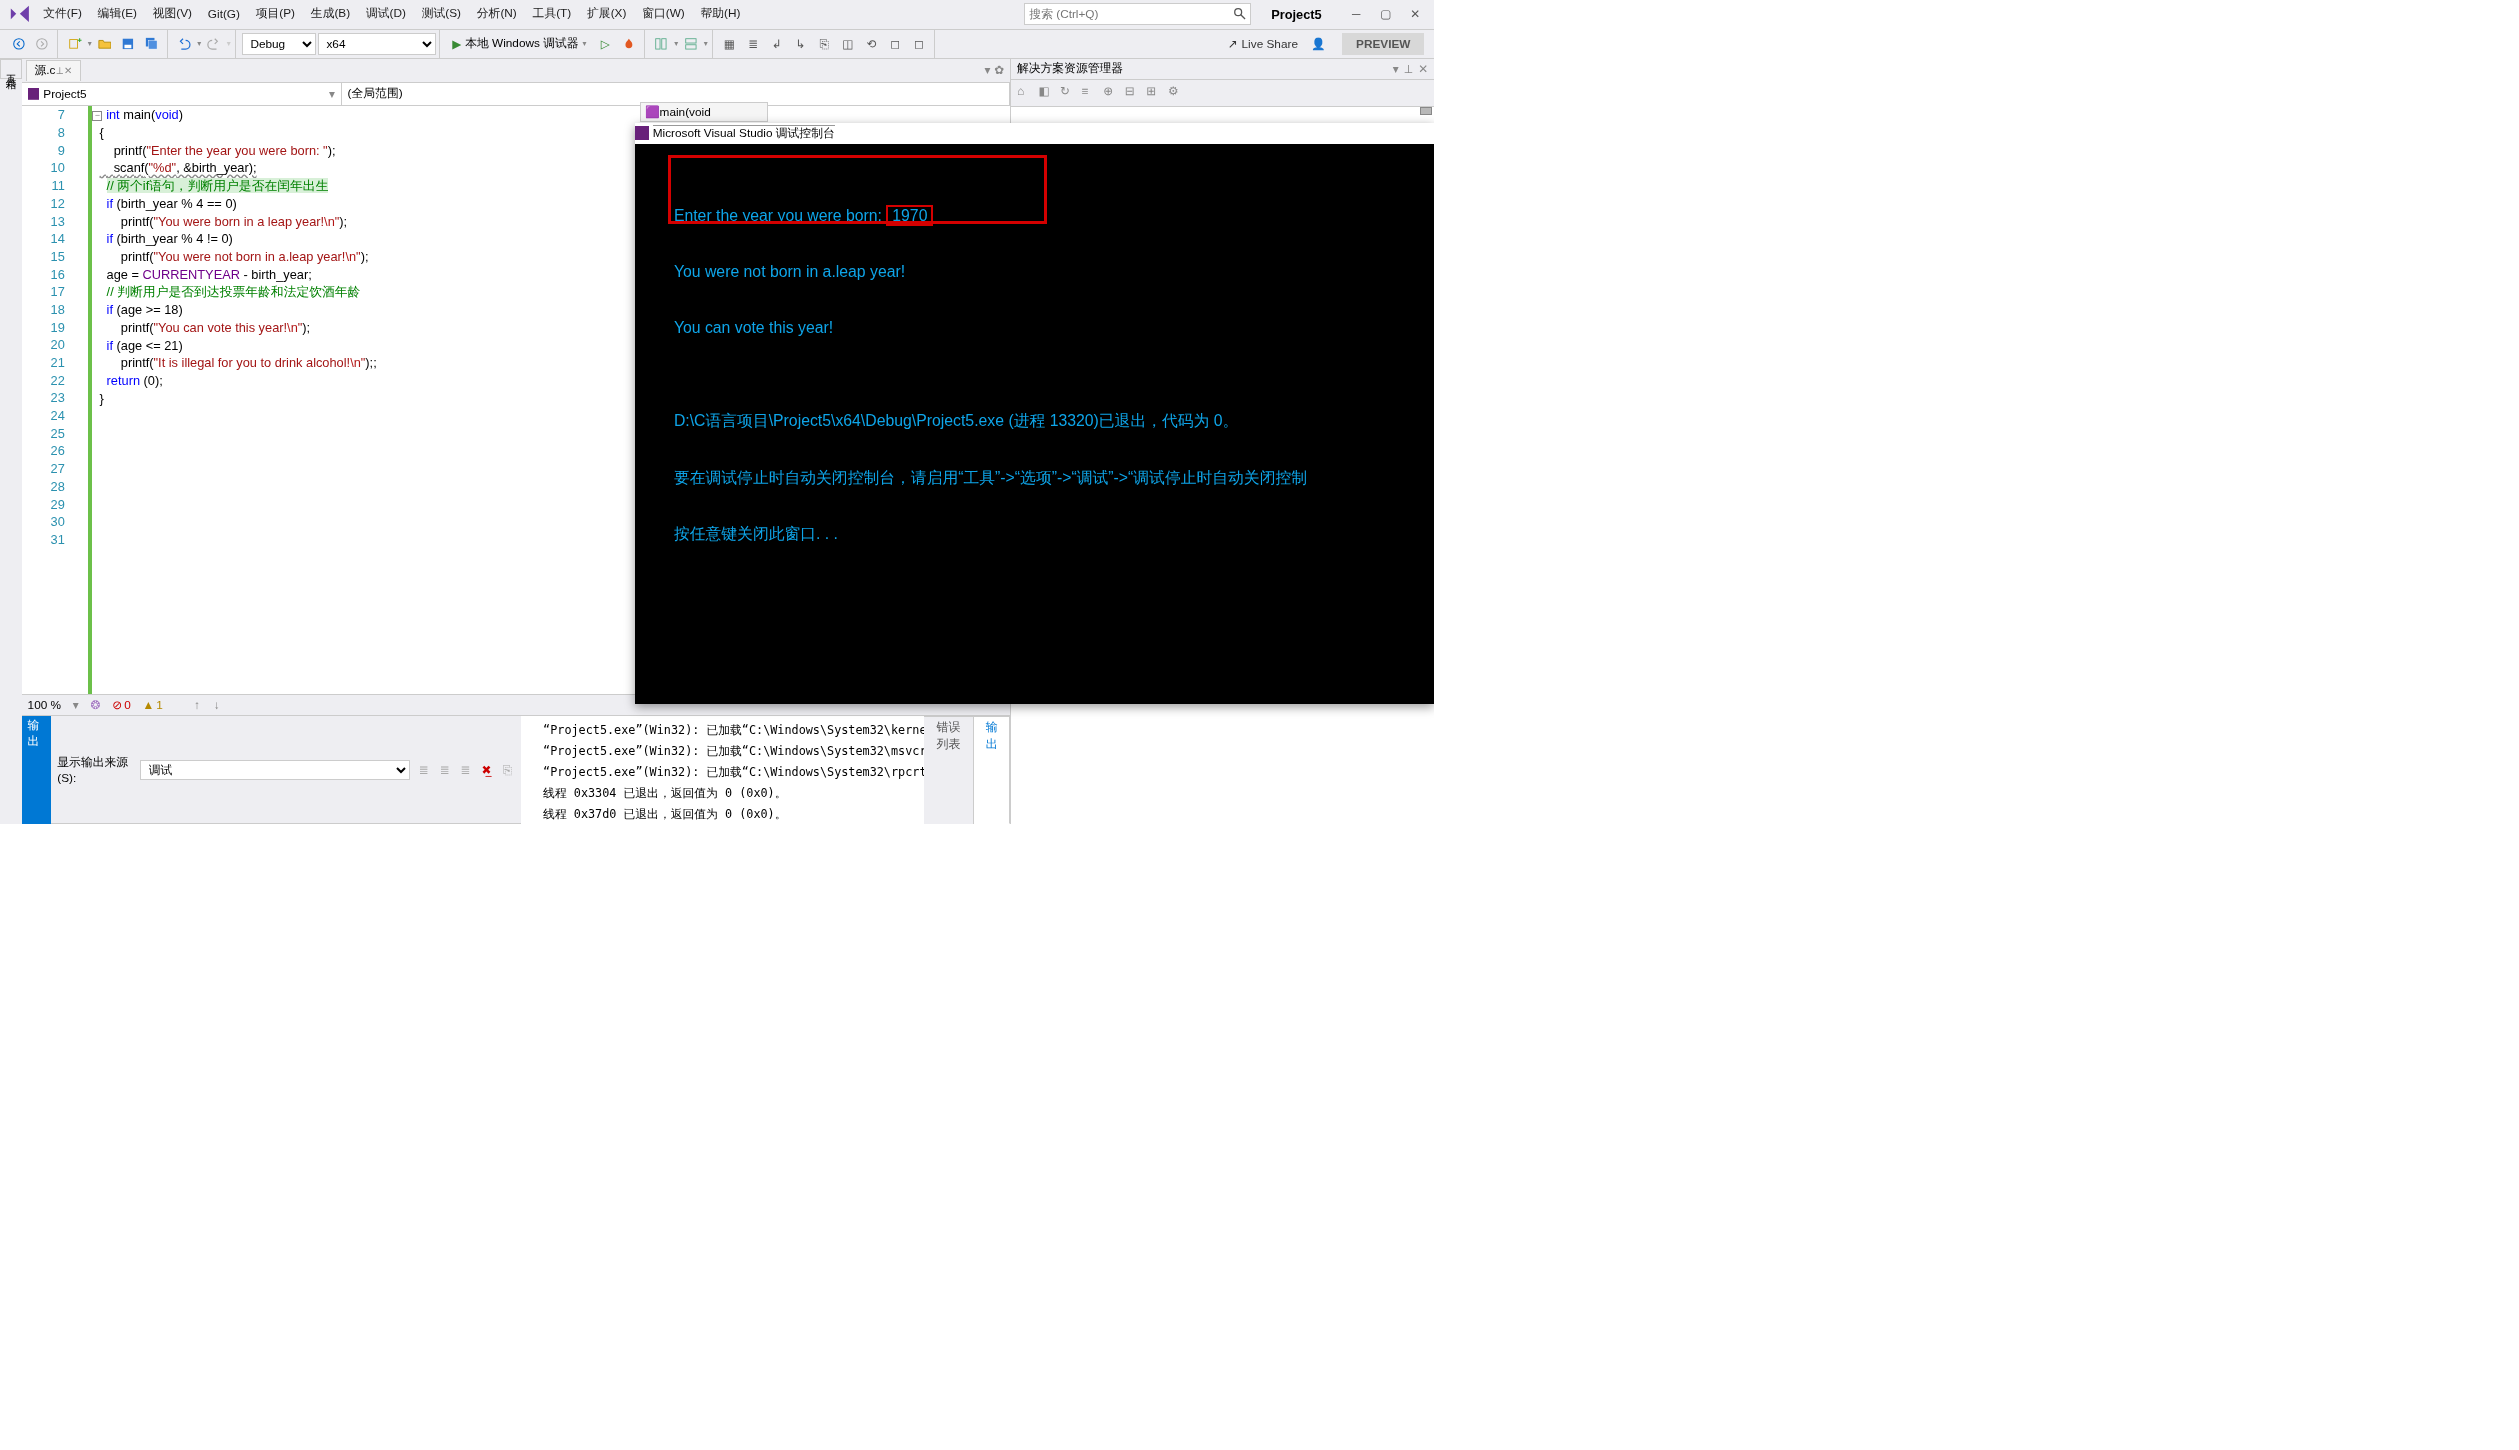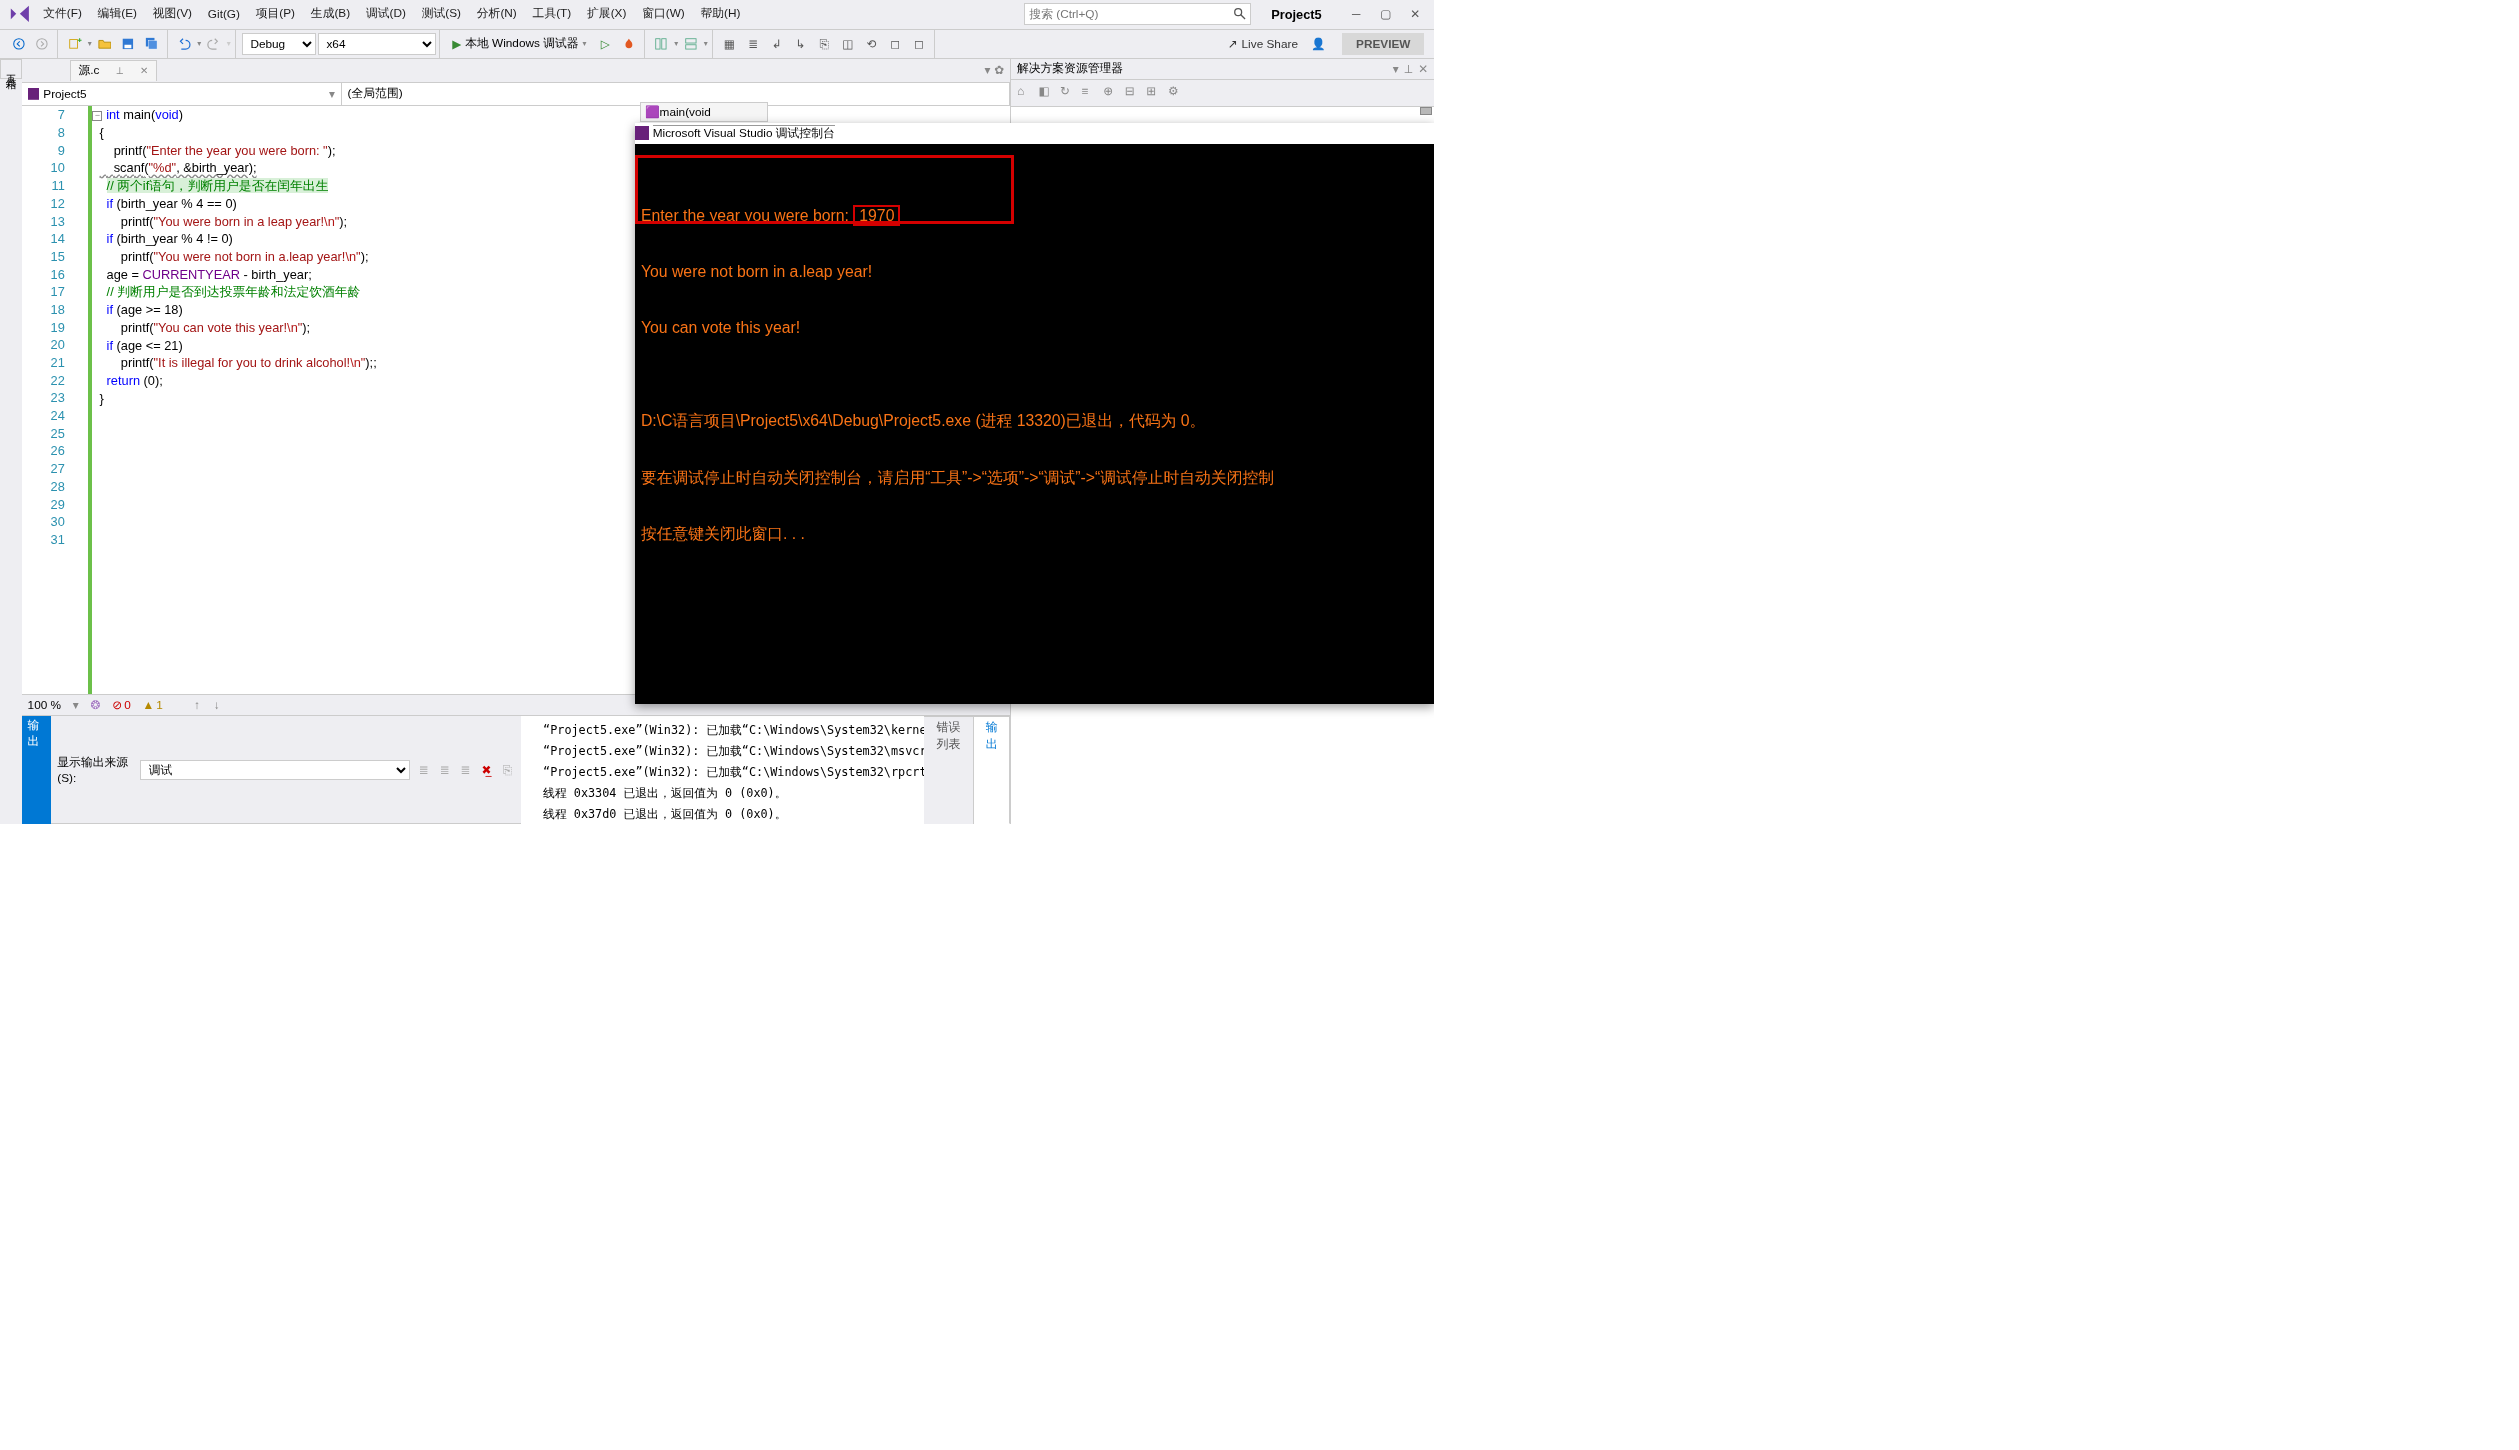--- a/index.html
+++ b/index.html
@@ -35,21 +35,21 @@
 .toolbox-tab { position: absolute; left: 0; top: 59px; width: 21.7px; padding: 5.9px 2px; background: #eeeef2; border: 1px solid #ccc; writing-mode: vertical-rl; text-orientation: upright; font-size: 10.8px; letter-spacing: 2px; }
 
 
 .main { display: flex; height: calc(100% - 59px); }
 .left-pad { width: 21.7px; background: #eeeef2; }
 .editor-area { flex: 1; display: flex; flex-direction: column; min-width: 0; }
 .right-panel { width: 424px; background: #eeeef2; border-left: 1px solid #ccc; display: flex; flex-direction: column; }
 
 
 .doc-tabs { display: flex; align-items: center; background: #eeeef2; height: 23.6px; border-bottom: 1px solid #ccc; padding-left: 3.9px; }
-.doc-tab { display: flex; align-items: center; gap: 17px; padding: 2px 7.9px; background: #f5f5f5; border: 1px solid #ccc; border-bottom: none; font-size: 11.8px; margin-left: 44px; }
+.doc-tab { display: flex; align-items: center; gap: 1px; padding: 2px 7.9px; background: #f5f5f5; border: 1px solid #ccc; border-bottom: none; font-size: 11.8px; }
 .doc-tab .pin, .doc-tab .close { font-size: 9.9px; color: #888; }
 .tab-tools { margin-left: auto; display:flex; gap:3.9px; padding-right:5.9px; color:#888; }
 
 
 .navbar { display: flex; height: 23.6px; background: #fff; border-bottom: 1px solid #ccc; }
 .nav-combo { display:flex; align-items:center; padding: 0 5.9px; border-right: 1px solid #ccc; font-size: 11.8px; min-width: 177px; }
 .nav-combo .cube { width:11.8px; height:11.8px; margin-right:3.9px; display:inline-block; }
 .nav-combo .arrow { margin-left:auto; color:#888; }
 
 
@@ -91,21 +91,21 @@
 .sol-toolbar { display:flex; gap:3.9px; padding:3.9px 5.9px; background:#eeeef2; color:#888; border-bottom:1px solid #ccc; }
 .sol-toolbar .tbb { width:17.7px; height:17.7px; }
 .sol-body { flex:1; background:#fff; position:relative; }
 .sol-scroll-thumb { position:absolute; right:2px; top:0; width:11.8px; height:7.9px; background:#b8b8b8; border:1px solid #888; }
 
 
 .console-window { position:absolute; left:635px; top:123px; right:0; height:581px; background:#000; box-shadow: 0 3px 9.9px rgba(0,0,0,0.4); z-index: 50; }
 .console-titlebar { height: 21.7px; background: #fff; border-bottom: 1px solid #000; display:flex; align-items:center; padding: 0 0; font-size: 11.8px; }
 .console-ico { width:13.8px; height:13.8px; margin-right:3.9px; background:#68217a; }
 .console-titlebar .txt { border-top:1px solid #999; }
-.console-body { padding: 5.9px 5.9px; font-family: "NSimSun","Consolas",monospace; font-size: 15.8px; line-height: 18.7px; color: #f97316; white-space: pre-wrap; }
+.console-body { padding: 5.9px 5.9px; font-family: "NSimSun","Consolas",monospace; font-size: 15.8px; line-height: 18.7px; color: #0ea5e9; white-space: pre-wrap; margin-left: 33px; }
 .hl-frame { position:absolute; left:0; top:9.9px; width:379px; height:69px; border: 3px solid #d40000; pointer-events:none; }
 .hl-input { border: 2px solid #d40000; padding: 0 3.9px; }
 
 .partial-tab { position:absolute; left:640px; top:102px; height:19.7px; width:128px; background:#f5f5f5; border:1px solid #ccc; font-size:11.8px; display:flex; align-items:center; padding:0 3.9px; overflow:hidden; z-index:49; }
 
 </style>
 </head>
 <body>
 
 <div class="menubar">

